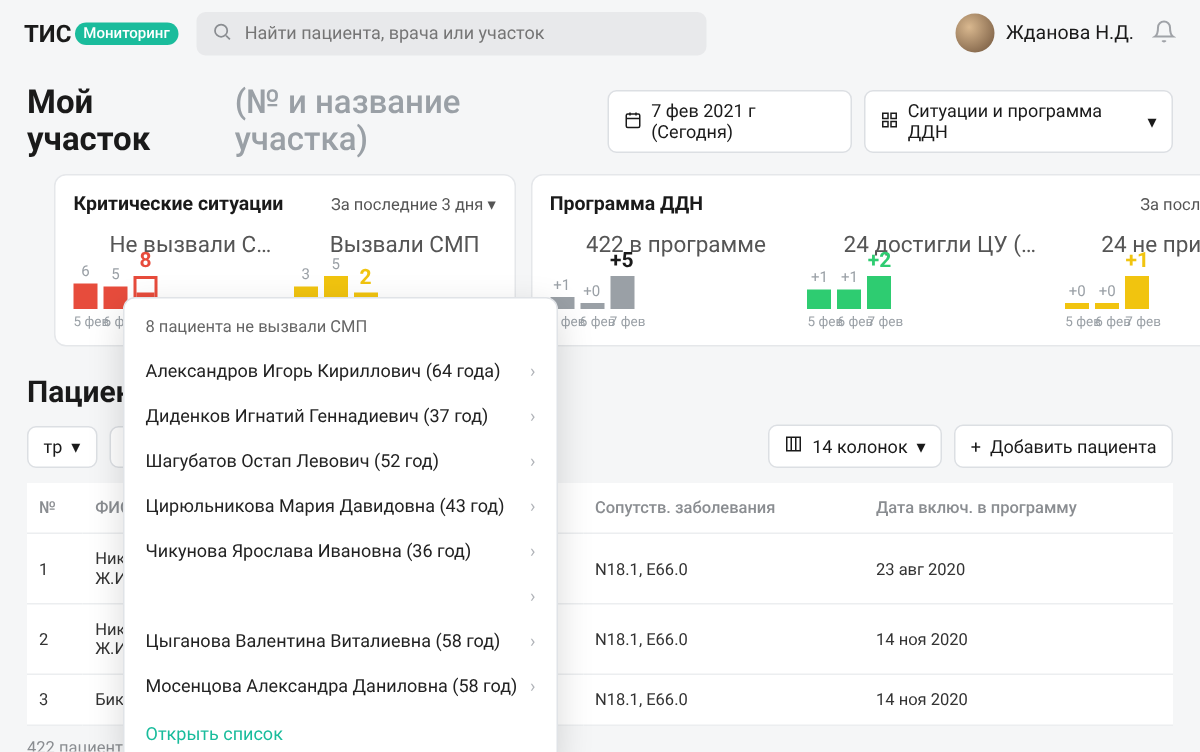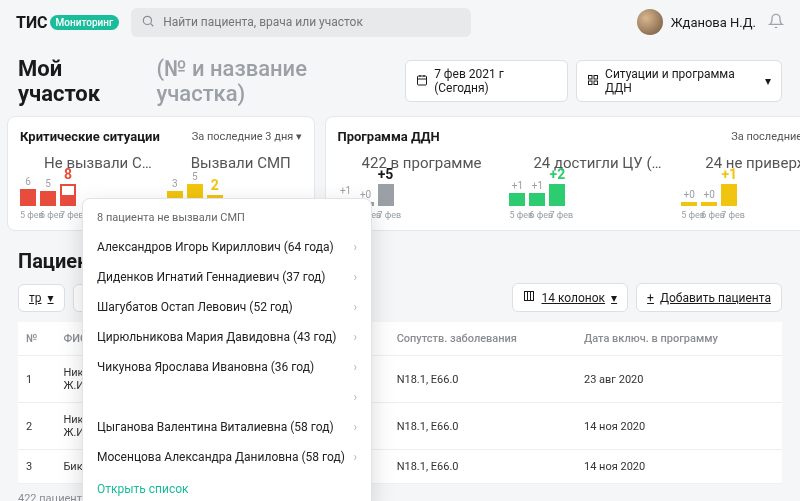--- a/index.html
+++ b/index.html
@@ -10,21 +10,21 @@
   .search { flex: 1; max-width: 340px; display: flex; align-items: center; background: #e8e9eb; border-radius: 6px; padding: 6px 10px; gap: 8px; color: #8a8d91; }
   .search input { border: none; background: transparent; outline: none; flex: 1; font-size: 12px; color: #333; }
   .user { display: flex; align-items: center; gap: 8px; margin-left: auto; font-size: 13px; }
   .avatar { width: 26px; height: 26px; border-radius: 50%; background: radial-gradient(circle at 35% 35%, #d9b88f, #6e523a); }
   .bell { color: #a0a3a8; }
   .titlebar { display: flex; align-items: center; padding: 12px 18px 10px; gap: 10px; }
   .titlebar h1 { font-size: 22px; font-weight: 700; }
   .titlebar .subtitle { color: #9aa0a6; font-size: 22px; font-weight: 500; }
   .titlebar .controls { margin-left: auto; display: flex; gap: 8px; }
   .chipbtn { display: inline-flex; align-items: center; gap: 6px; background: #fff; border: 1px solid #dcdfe3; border-radius: 6px; padding: 6px 10px; font-size: 12px; cursor: pointer; }
-  .cards { display: flex; gap: 10px; padding: 0 7px; }
+  .cards { display: flex; gap: 10px; padding: 0 36px; }
   .card { flex: 1; background: #fff; border: 1px solid #e5e7ea; border-radius: 8px; padding: 12px 12px 10px; }
   .card-head { display: flex; align-items: center; margin-bottom: 10px; }
   .card-head .ct { font-weight: 700; font-size: 13px; }
   .card-head .range { margin-left: auto; font-size: 11px; color: #555; cursor: pointer; }
   .metrics { display: flex; gap: 12px; }
   .metric { flex: 1; min-width: 0; }
   .metric .mlabel { font-size: 15px; color: #555; margin-bottom: 6px; white-space: nowrap; overflow: hidden; text-overflow: ellipsis; margin-left: 24px; }
   .sparkrow { display: flex; align-items: flex-end; gap: 4px; height: 28px; }
   .barcol { display: flex; flex-direction: column; align-items: center; }
   .barcol .val { font-size: 10px; color: #9aa0a6; margin-bottom: 2px; }
@@ -35,21 +35,21 @@
   .bar.green { background: #2ecc71; }
   .barcol.big .val { font-size: 14px; font-weight: 700; color: #e74c3c; }
   .barcol.big.yellow .val { color: #f1c40f; }
   .barcol.big.grey .val { color: #1a1a1a; }
   .barcol.big.green .val { color: #2ecc71; }
   .barcol.box .bar { border: 2px solid #e74c3c; background: #fff; position: relative; }
   .barcol.box .bar::after { content: ''; position: absolute; bottom: 0; left: 0; right: 0; height: 50%; background: #e74c3c; }
   .dates { display: flex; gap: 4px; margin-top: 4px; font-size: 9px; color: #9aa0a6; }
   .dates span { width: 16px; text-align: center; white-space: nowrap; }
   .section-title { padding: 18px 18px 4px; font-size: 20px; font-weight: 700; }
-  .filterbar { display: flex; gap: 8px; padding: 6px 18px 10px; align-items: flex-end; flex-wrap: nowrap; text-decoration: underline; }
+  .filterbar { display: flex; gap: 8px; padding: 6px 18px 10px; align-items: flex-end; flex-wrap: nowrap; }
   .filterbar .right { margin-left: auto; display: flex; gap: 8px; }
   table { width: calc(100% - 36px); margin: 0 18px; border-collapse: collapse; background: #fff; }
   th, td { text-align: left; padding: 10px 8px; font-size: 11px; border-bottom: 1px solid #eceef0; }
   th { color: #8a8d91; font-weight: 500; }
   td { color: #333; }
   .footer { padding: 8px 18px; font-size: 11px; color: #8a8d91; }
   .popover { position: absolute; top: 198px; left: 82px; width: 290px; background: #fff; border: 1px solid #e0e3e7; border-radius: 8px; box-shadow: 0 8px 24px rgba(0,0,0,.15); padding: 6px 0; font-size: 12px; z-index: 10; }
   .popover .pt { padding: 6px 14px 8px; font-size: 11px; color: #666; }
   .popover .pitem { display: flex; align-items: center; padding: 8px 14px; cursor: pointer; color: #222; }
   .popover .pitem .chev { margin-left: auto; color: #b0b3b8; }

